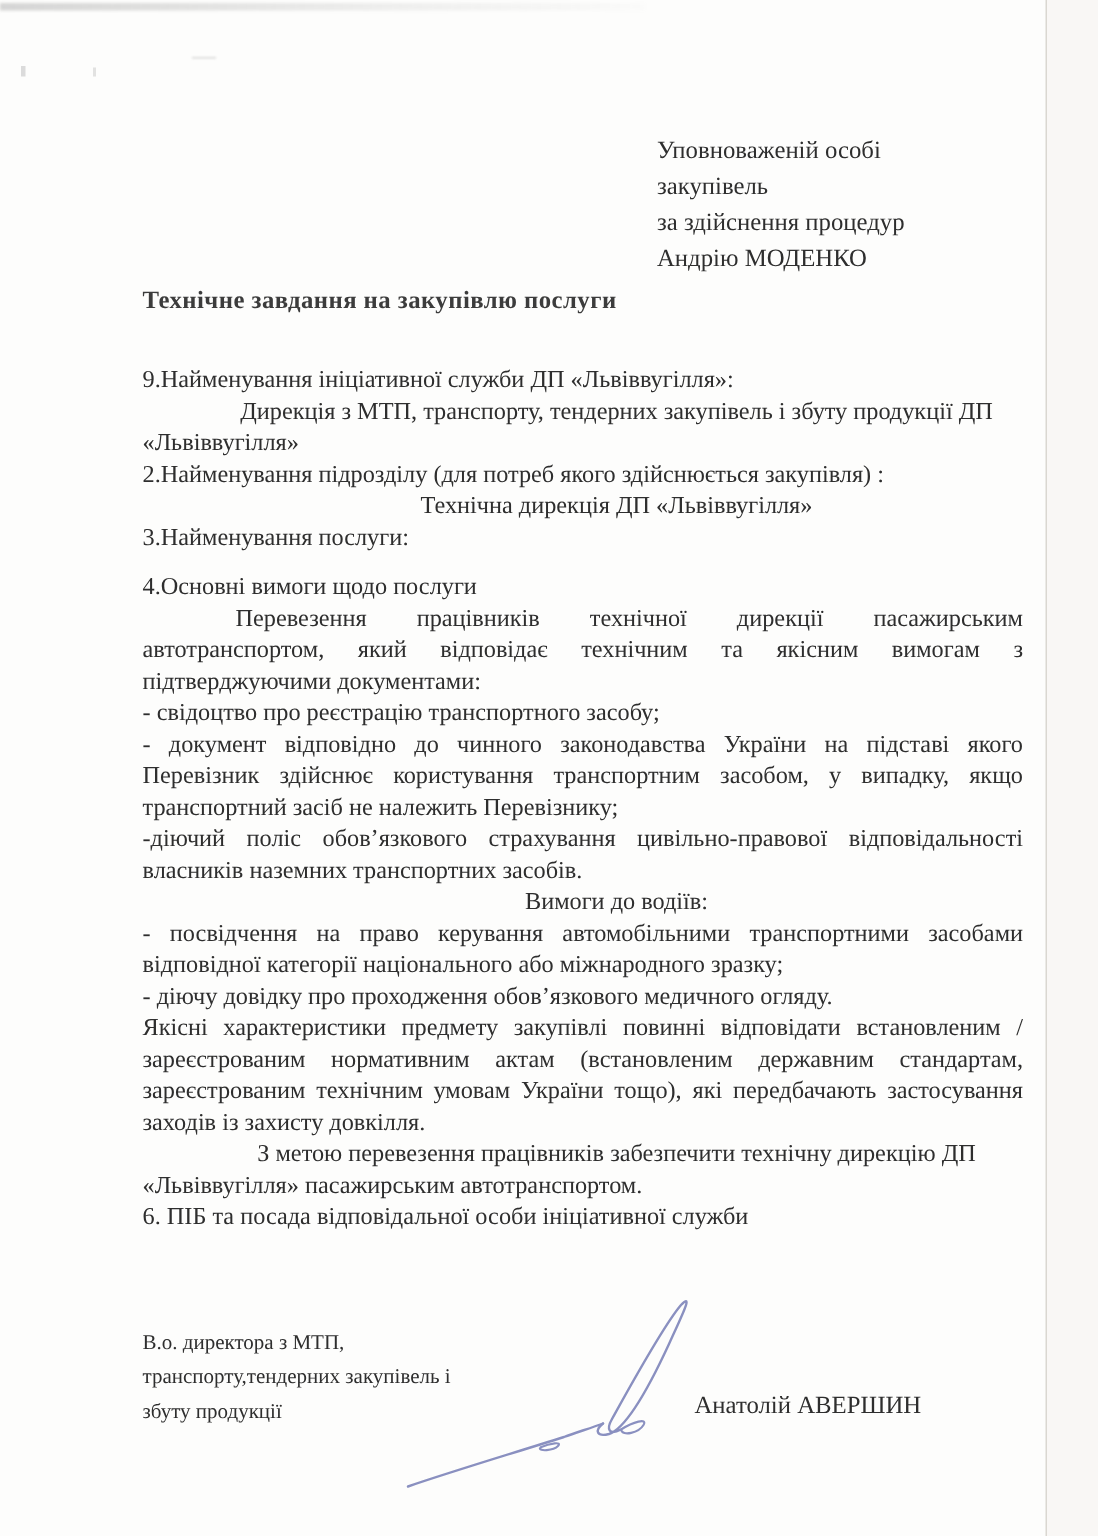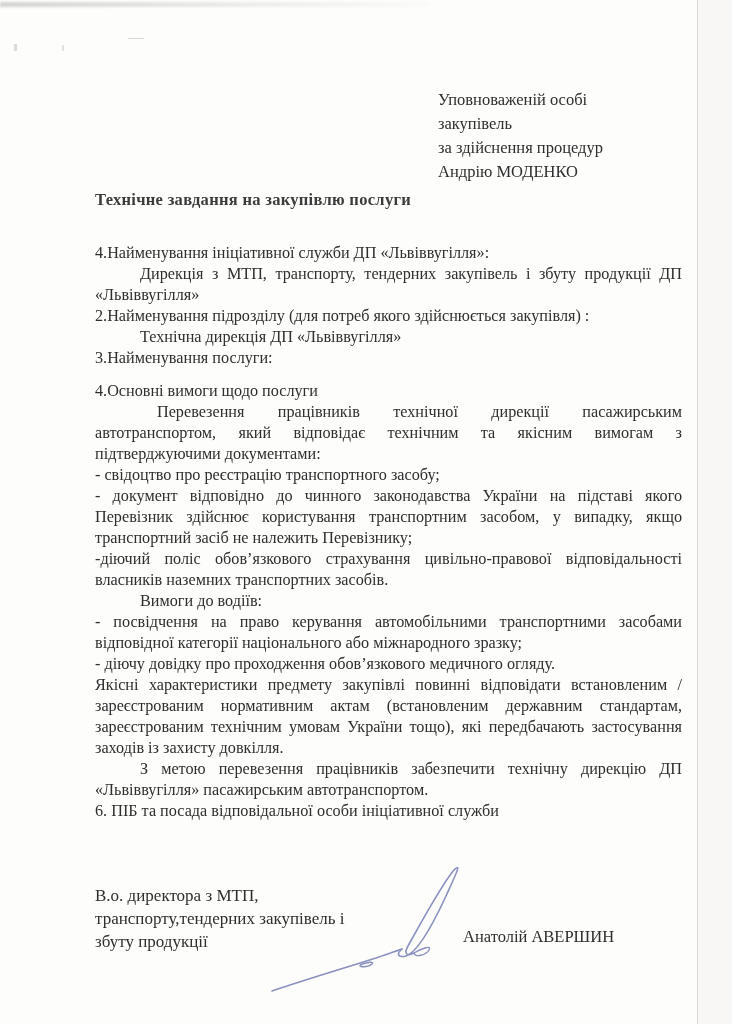--- a/index.html
+++ b/index.html
@@ -59,27 +59,27 @@
     color: var(--title_ink);
     letter-spacing: 0.3px;
   }
   
   .doc-body {
     position: absolute; left: 95px; top: 243px; width: 587px;
     font-size: 16.2px; line-height: 21px;
   }
   .doc-body p { margin: 0; }
   .doc-body p.justify { text-align: justify; text-align-last: left; }
-  .doc-body p.indent1 { text-indent: 45px; }
+  .doc-body p.indent1 { text-indent: 45px; text-align: center; }
   .doc-body p.indent2 { text-indent: 62px; }
   .doc-body p.gap-top { margin-top: 12px; }
   
   .sig-left {
     position: absolute; left: 95px; top: 884px;
-    font-size: 17px; line-height: 23px;
+    font-size: 14px; line-height: 23px;
   }
   .sig-name {
     position: absolute; left: 463px; top: 927px;
     font-size: 16.5px;
   }
   .sig-ink {
     position: absolute; left: 268px; top: 858px;
     width: 205px; height: 148px;
   }
   .sig-ink svg { width: 100%; height: 100%; }
@@ -99,21 +99,21 @@
   <div class="addressee">
     <div>Уповноваженій особі</div>
     <div>закупівель</div>
     <div>за здійснення процедур</div>
     <div>Андрію МОДЕНКО</div>
   </div>
 
   <div class="doc-title">Технічне завдання на закупівлю послуги</div>
 
   <div class="doc-body">
-    <p>4.Найменування ініціативної служби ДП «Львіввугілля»:</p>
+    <p>9.Найменування ініціативної служби ДП «Львіввугілля»:</p>
     <p class="indent1 justify">Дирекція з МТП, транспорту, тендерних закупівель і збуту продукції  ДП «Львіввугілля»</p>
     <p>2.Найменування  підрозділу  (для потреб якого здійснюється закупівля) :</p>
     <p class="indent1">Технічна дирекція  ДП «Львіввугілля»</p>
     <p>3.Найменування  послуги:</p>
     <p class="gap-top">4.Основні вимоги щодо послуги</p>
     <p class="indent2 justify">Перевезення працівників технічної дирекції пасажирським автотранспортом, який відповідає технічним та якісним вимогам з підтверджуючими документами:</p>
     <p>- свідоцтво про реєстрацію транспортного засобу;</p>
     <p class="justify">- документ відповідно до чинного законодавства України на підставі якого Перевізник здійснює користування транспортним засобом, у випадку, якщо транспортний засіб не належить Перевізнику;</p>
     <p class="justify">-діючий поліс обов’язкового страхування цивільно-правової відповідальності власників наземних транспортних засобів.</p>
     <p class="indent1">Вимоги до водіїв:</p>

